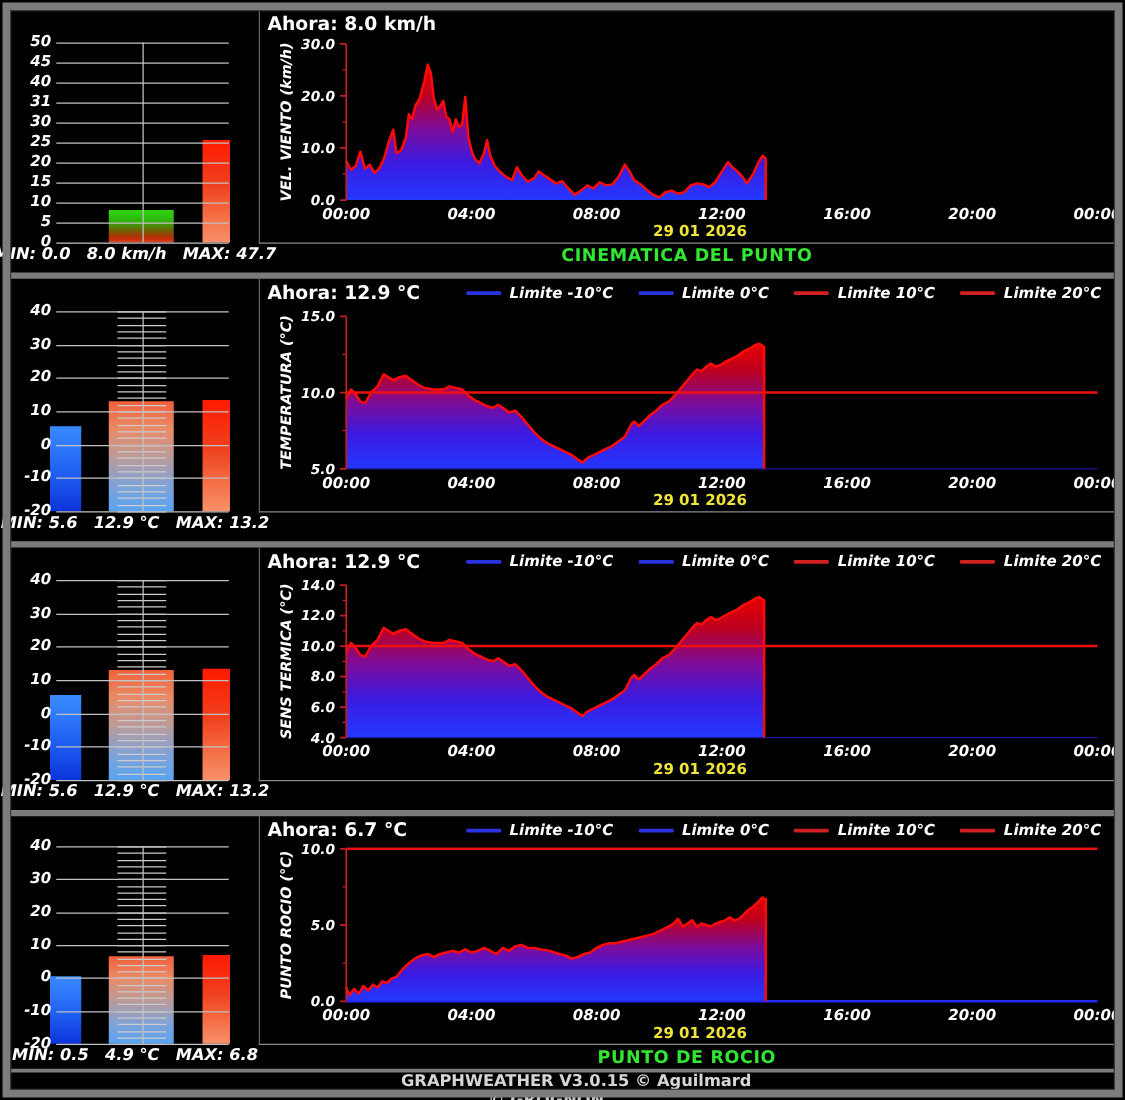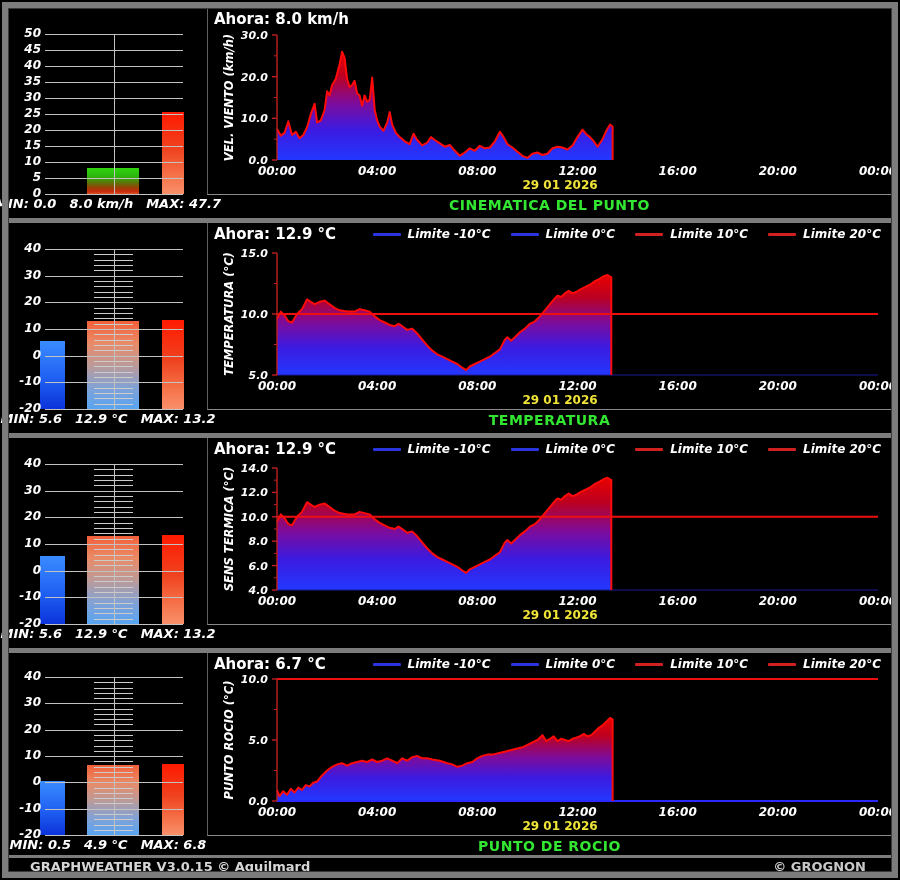--- a/index.html
+++ b/index.html
@@ -18,21 +18,21 @@
           font:italic bold 13px "DejaVu Sans",sans-serif;color:#fff;white-space:nowrap;}
   .chartbox{position:absolute;left:199px;top:0;border-left:1px solid #606060;border-right:1px solid #606060;border-bottom:1px solid #8a8a8a;background:#000;}
   .ahora{position:absolute;left:6px;top:2px;font:bold 15px "DejaVu Sans",sans-serif;color:#fff;white-space:nowrap;}
   .legend{position:absolute;right:12px;top:4px;display:flex;gap:20px;align-items:center;}
   .legend .item{display:flex;align-items:center;gap:7px;}
   .legend .sw{width:28px;height:3px;border-radius:1px;}
   .legend .lb{font:italic bold 12px "DejaVu Sans",sans-serif;color:#fff;white-space:nowrap;}
   .caption{position:absolute;left:199px;width:685px;text-align:center;
            font:bold 14px "DejaVu Sans",sans-serif;color:#32e632;letter-spacing:.5px;}
   .footer{position:absolute;left:8px;top:858px;width:884px;height:16px;display:flex;justify-content:space-between;align-items:center;
-          font:bold 13px "DejaVu Sans",sans-serif;color:#d6d6d6;}
+          font:bold 13px "DejaVu Sans",sans-serif;color:#d6d6d6;flex-direction:column;}
   .footer .fl{padding-left:22px;}
   .footer .fr{padding-right:26px;color:#c8c8c8;}
   svg.chart{position:absolute;left:0;top:0;display:block;}
   svg text{font-family:"DejaVu Sans",sans-serif;}
 </style>
 </head>
 <body>
 
 <div class="win">
 
@@ -48,21 +48,21 @@
         <div class="glabel" style="top: 146px;">10</div>
         <div class="ggrid" style="top: 138px;"></div>
         <div class="glabel" style="top: 130px;">15</div>
         <div class="ggrid" style="top: 122px;"></div>
         <div class="glabel" style="top: 114px;">20</div>
         <div class="ggrid" style="top: 106px;"></div>
         <div class="glabel" style="top: 98px;">25</div>
         <div class="ggrid" style="top: 90px;"></div>
         <div class="glabel" style="top: 82px;">30</div>
         <div class="ggrid" style="top: 74px;"></div>
-        <div class="glabel" style="top: 66px;">35</div>
+        <div class="glabel" style="top: 66px;">31</div>
         <div class="ggrid" style="top: 58px;"></div>
         <div class="glabel" style="top: 50px;">40</div>
         <div class="ggrid" style="top: 42px;"></div>
         <div class="glabel" style="top: 34px;">45</div>
         <div class="ggrid" style="top: 26px;"></div>
         <div class="glabel" style="top: 18px;">50</div>
         <div class="gvline" style="top: 26px; height: 160px;"></div>
       </div>
     <div class="minmax" style="top: 188px;">
       <span>MIN: 0.0</span>
@@ -214,21 +214,20 @@
           <text x="69.0" y="167" text-anchor="middle" fill="#ffffff" font-size="12" font-style="italic" font-weight="bold">00:00</text>
           <text x="169.2" y="167" text-anchor="middle" fill="#ffffff" font-size="12" font-style="italic" font-weight="bold">04:00</text>
           <text x="269.3" y="167" text-anchor="middle" fill="#ffffff" font-size="12" font-style="italic" font-weight="bold">08:00</text>
           <text x="369.5" y="167" text-anchor="middle" fill="#ffffff" font-size="12" font-style="italic" font-weight="bold">12:00</text>
           <text x="469.7" y="167" text-anchor="middle" fill="#ffffff" font-size="12" font-style="italic" font-weight="bold">16:00</text>
           <text x="569.8" y="167" text-anchor="middle" fill="#ffffff" font-size="12" font-style="italic" font-weight="bold">20:00</text>
           <text x="670.0" y="167" text-anchor="middle" fill="#ffffff" font-size="12" font-style="italic" font-weight="bold">00:00</text>
           <text x="352.0" y="181" text-anchor="middle" fill="#f0e438" font-size="12" font-weight="bold">29 01 2026</text>
         </svg>
     </div>
-    <div class="caption" style="top: 189px;">TEMPERATURA</div>
   </div>
 
   <div class="panel" style="top: 438px; height: 210px;">
     <div class="gauge">
         <div class="gbar" style="left: 32px; width: 25px; top: 117.733px; height: 68.2667px; background: linear-gradient(rgb(58, 139, 255) 0%, rgb(31, 96, 242) 55%, rgb(12, 51, 218) 100%);"></div>
         <div class="gbar" style="left: 79px; width: 52px; top: 98.2667px; height: 87.7333px; background: linear-gradient(rgb(242, 96, 58) 0%, rgb(234, 138, 102) 25%, rgb(189, 154, 151) 50%, rgb(129, 162, 214) 76%, rgb(88, 164, 242) 100%);"></div>
         <div class="gbar" style="left: 154px; width: 22px; top: 97.4667px; height: 88.5333px; background: linear-gradient(rgb(255, 26, 0) 0%, rgb(239, 66, 31) 45%, rgb(245, 111, 70) 75%, rgb(248, 144, 106) 100%);"></div>
         <div class="gminor" style="top: 186px;"></div>
         <div class="gminor" style="top: 180.7px;"></div>
         <div class="gminor" style="top: 175.3px;"></div>

